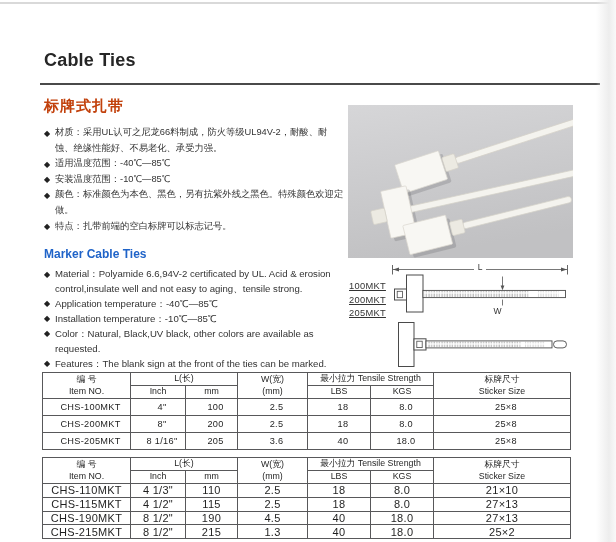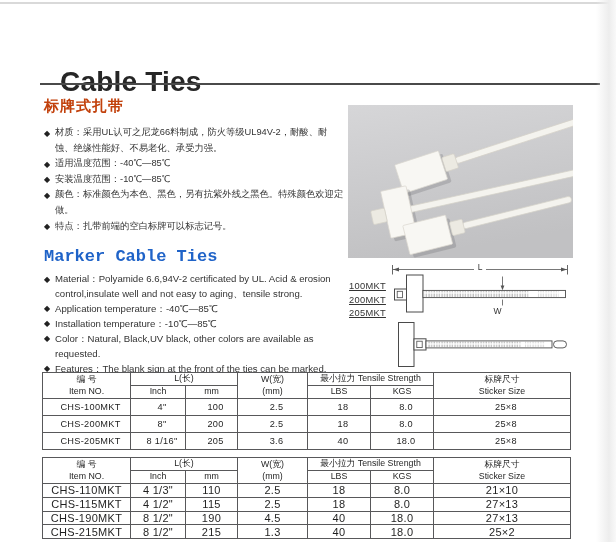--- a/index.html
+++ b/index.html
@@ -3,31 +3,31 @@
 <meta charset="utf-8">
 <style>
   html,body { margin:0; padding:0; background:#ffffff; }
   body { width:616px; height:542px; font-family:"Liberation Sans", sans-serif; position:relative; overflow:hidden; }
   .page { position:relative; width:616px; height:542px; background:#fff; }
 
   .top-rule { position:absolute; left:0; top:2px; width:100%; height:1.5px; background:#d9d9d9; }
   .page-edge { position:absolute; right:0; top:0; width:20px; height:100%;
     background:linear-gradient(to right, rgba(244,244,244,0) 0%, #ededed 65%, #f9f9f9 100%); pointer-events:none; }
 
-  .page-title { position:absolute; left:44px; top:50px; margin:16px; font-size:28px; font-weight:700;
+  .page-title { position:absolute; left:44px; top:50px; margin:0; font-size:18px; font-weight:700;
     color:#262626; letter-spacing:0.2px; }
   .logo { position:absolute; top:44px; right:16px; white-space:nowrap; }
   .logo-chs { font-size:28px; font-weight:800; color:#0a57a8; letter-spacing:1px; }
   .logo-reg { font-size:9px; color:#0a57a8; vertical-align:14px; }
   .logo-cn { font-size:21px; font-weight:700; color:#2e2e30; margin-left:3px; }
   .header-rule { position:absolute; left:40px; right:16px; top:83px; height:2px; background:#4a4a4a; }
 
   .left-col { position:absolute; left:44px; top:97px; width:300px; }
   .cn-title { margin:0 0 9px 0; font-size:15px; font-weight:700; color:#c2410c; letter-spacing:1px; }
-  .en-title { margin:13px 0 6px 0; font-size:17px; font-weight:700; color:#1f63c8;font-family:Liberation Mono, monospace; }
+  .en-title { margin:13px 0 6px 0; font-size:12px; font-weight:700; color:#1f63c8; }
   ul.bullets { list-style:none; margin:0; padding:0; }
   .bullets li { position:relative; padding-left:11px; color:#333; }
   .bullets.cn li { font-size:9.3px; line-height:15.6px; }
   .bullets.en li { font-size:9.6px; line-height:14.9px; }
   .dia { position:absolute; left:0; top:0.5px; font-size:8px; color:#222; }
 
   .photo { position:absolute; left:348px; top:105px; width:225px; height:153px; }
   .models { position:absolute; font-size:9.3px; line-height:13.6px; color:#333; letter-spacing:0.3px;text-decoration:underline; }
   #models1 { left:349px; top:280px; }
   #models2 { left:349px; top:323px; }

